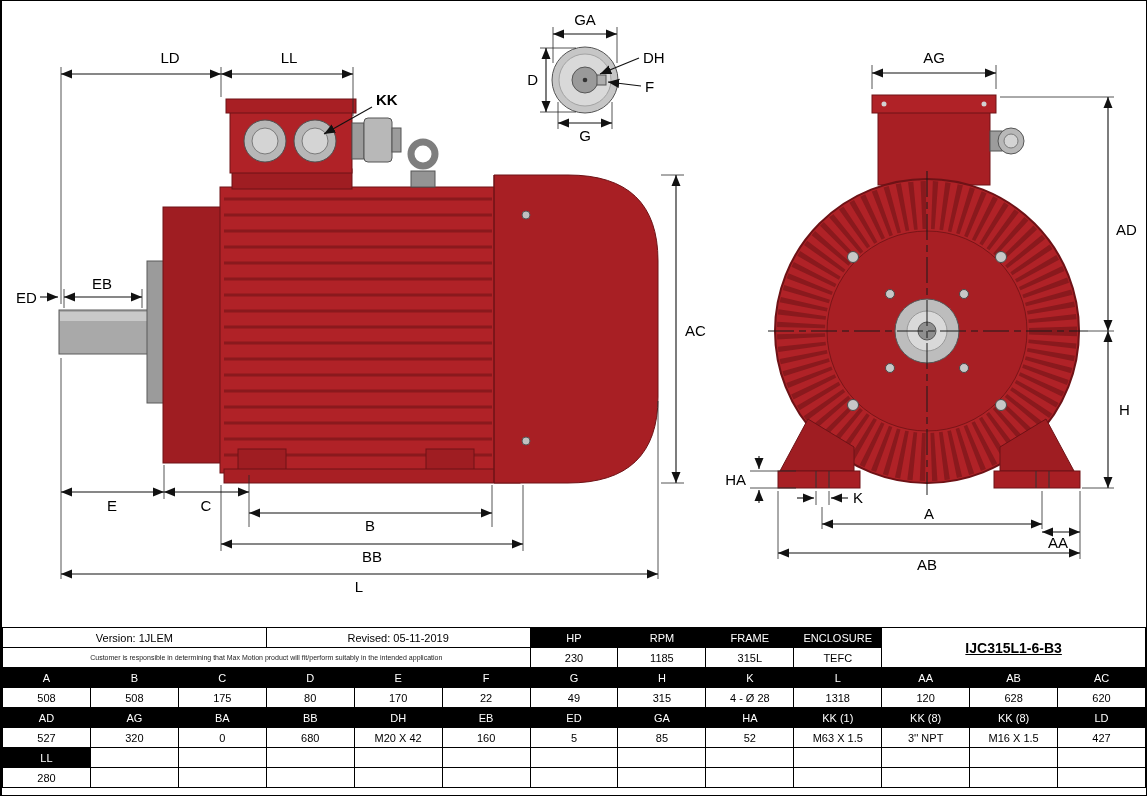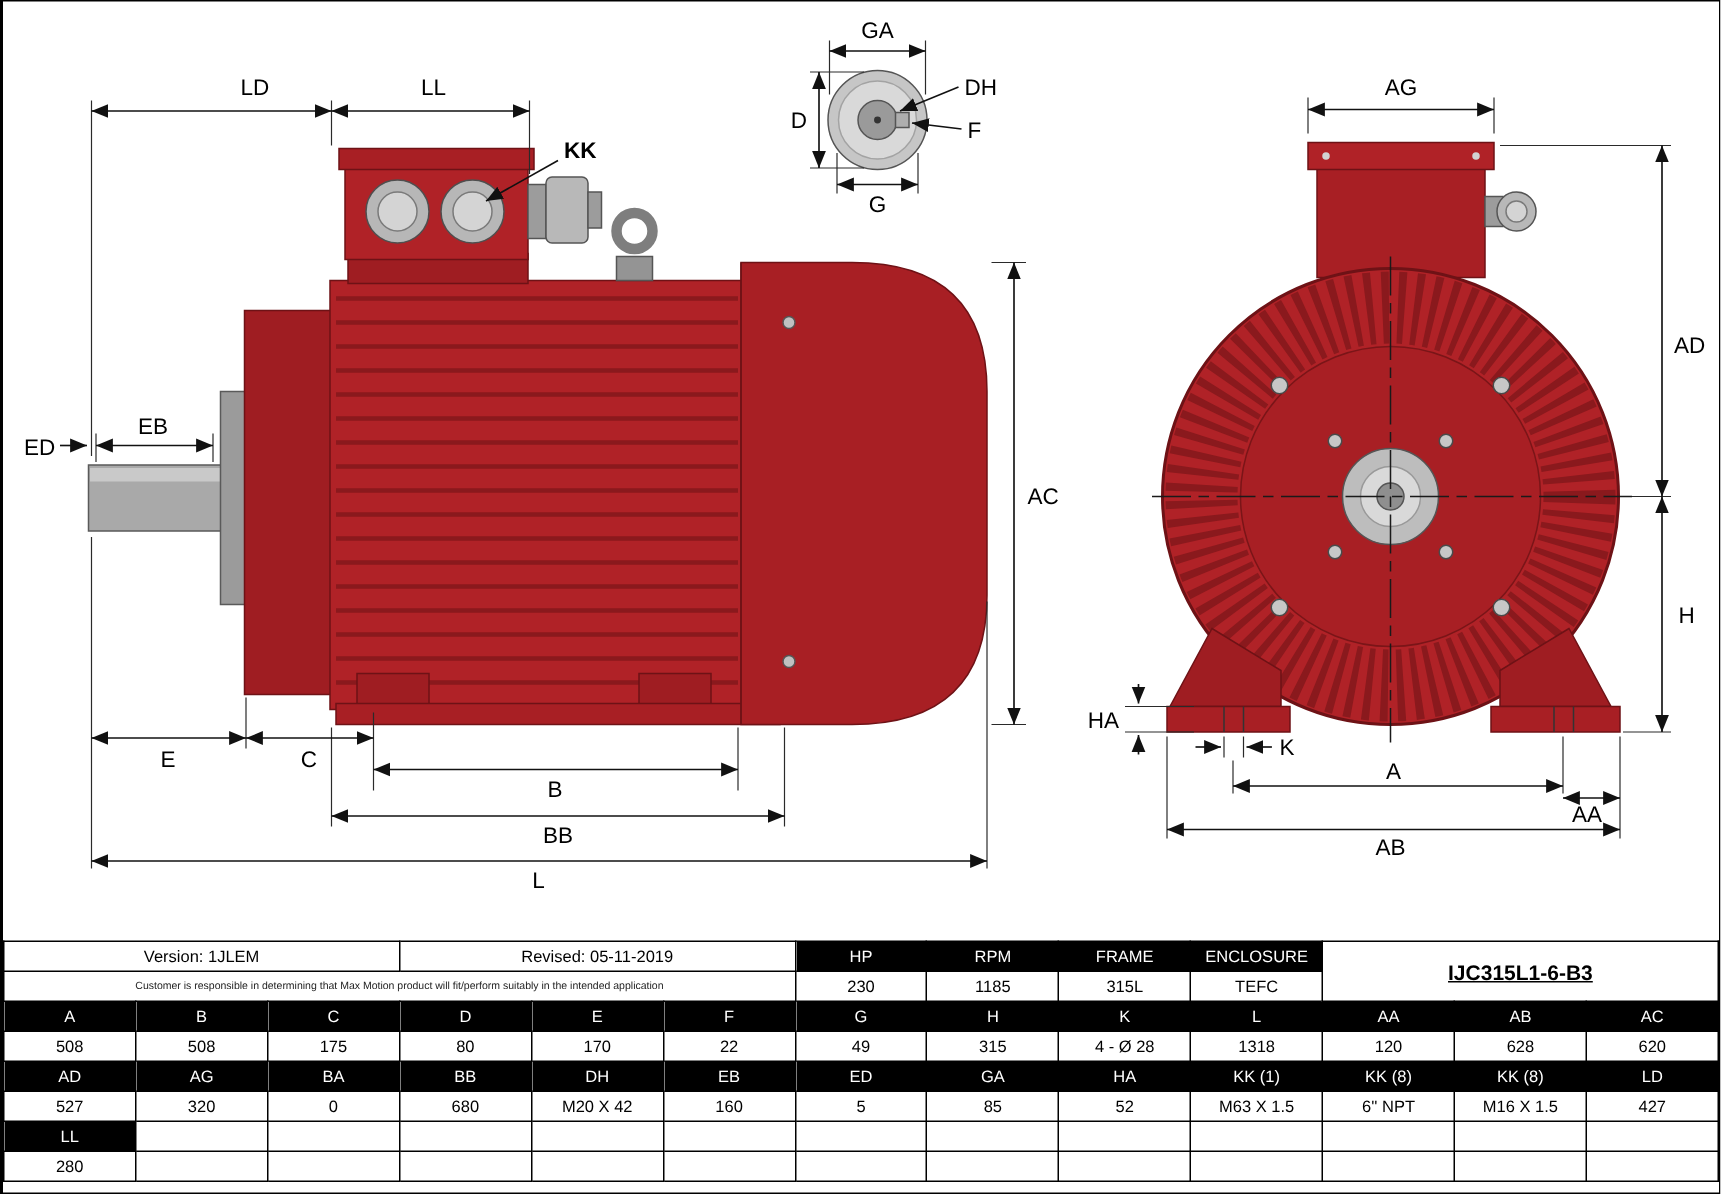--- a/index.html
+++ b/index.html
@@ -243,21 +243,21 @@
       <td>527</td>
       <td>320</td>
       <td>0</td>
       <td>680</td>
       <td>M20 X 42</td>
       <td>160</td>
       <td>5</td>
       <td>85</td>
       <td>52</td>
       <td>M63 X 1.5</td>
-      <td>6'' NPT</td>
+      <td>3'' NPT</td>
       <td>M16 X 1.5</td>
       <td>427</td>
     </tr>
     <tr>
       <th class="hdr">LL</th>
       <td></td>
       <td></td>
       <td></td>
       <td></td>
       <td></td>

